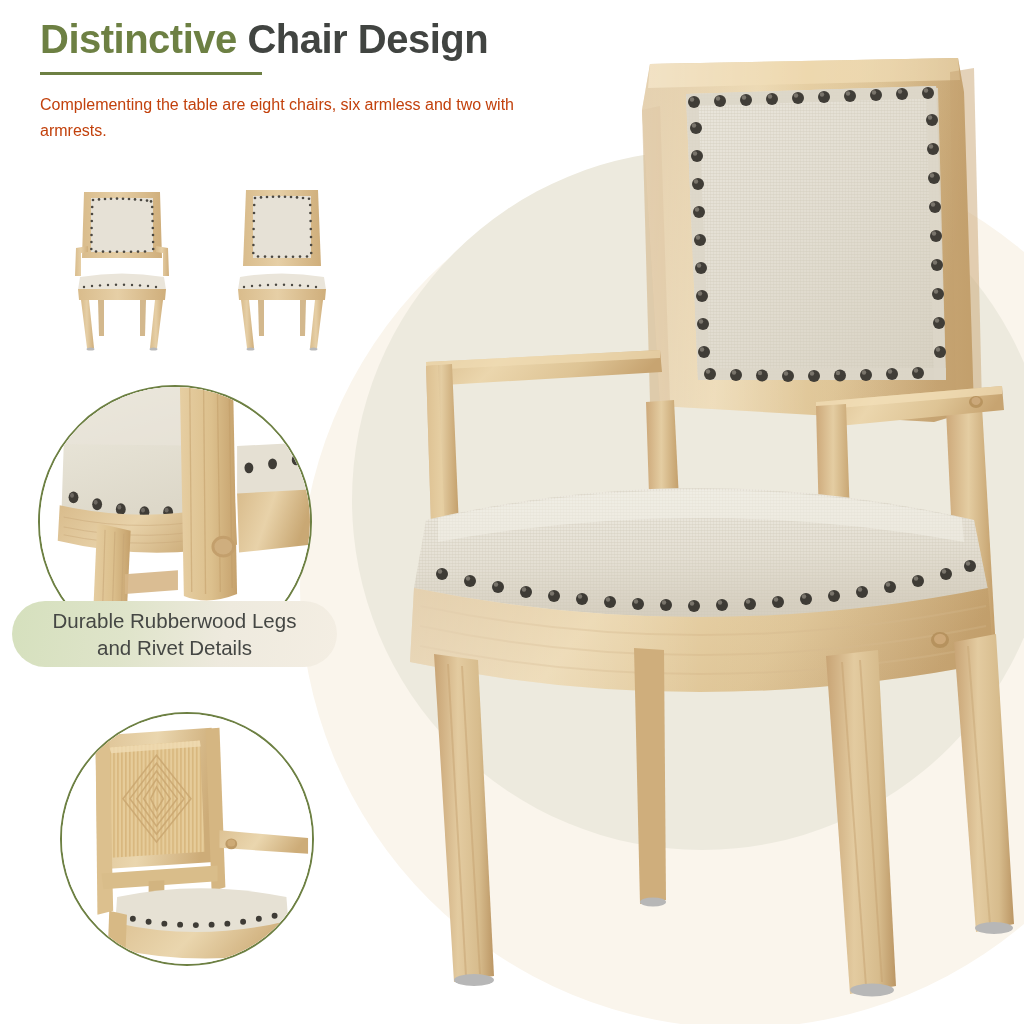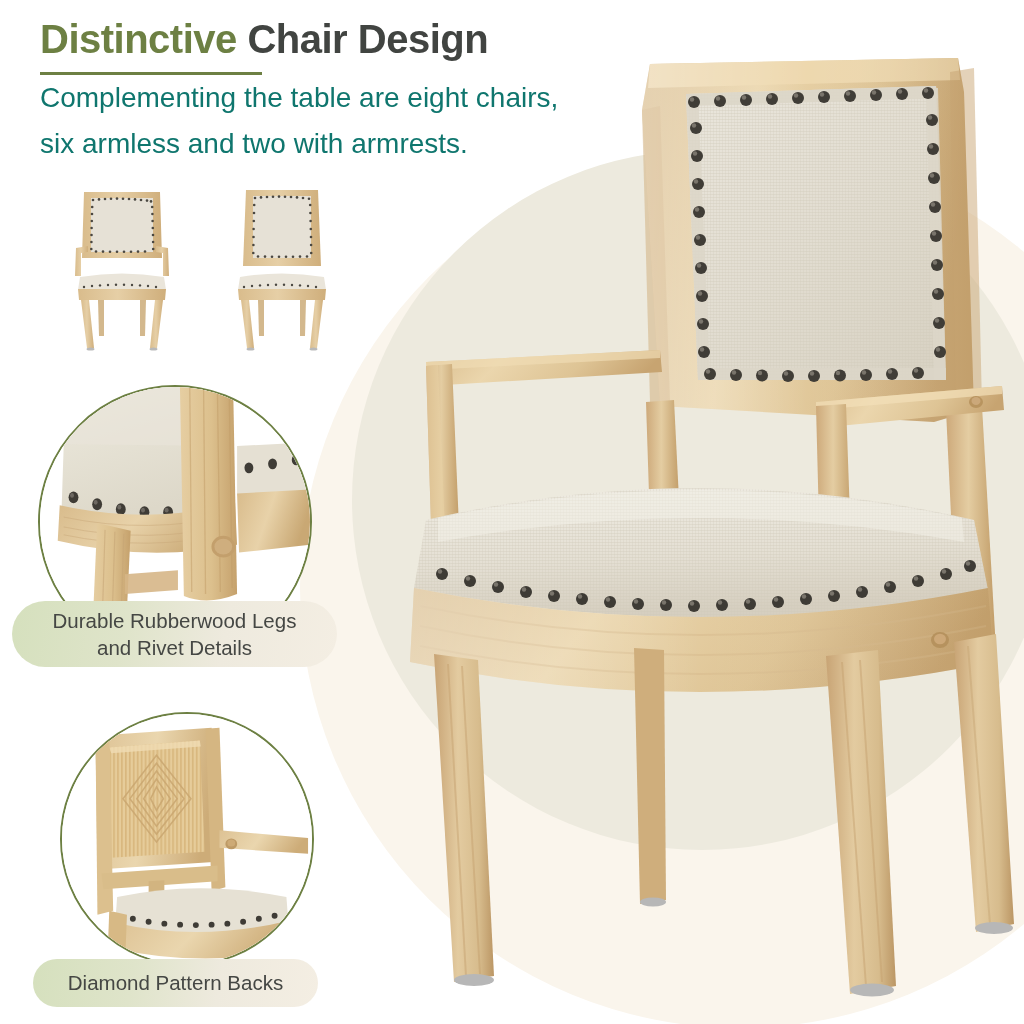--- a/index.html
+++ b/index.html
@@ -39,23 +39,24 @@
     white-space:nowrap;
   }
   .title .accent { color:#6d8043; }
   .title .dark   { color:#414441; }
   .rule {
     margin-top:11px;
     width:222px; height:3px;
     background:#6d8043;
   }
   .subtitle {
-    font-size:28px;
+    margin-top:17px;
+    font-size:16px;
     line-height:1.62;
-    color:#0f766e;
+    color:#c2410c;
     max-width:520px;
   }
 
   
   .thumbs {
     position:absolute;
     left:62px; top:176px;
     width:290px; height:175px;
     z-index:5;
     display:flex;
@@ -411,21 +412,20 @@
       </g>
 
       <path d="M54 212 Q140 232 230 210 L232 240 Q140 258 52 238 Z" fill="url(#d2frame)"></path>
 
       <path d="M48 200 L66 204 L64 254 L46 254 Z" fill="#d7b985"></path>
       <path d="M206 232 L224 228 L228 254 L210 254 Z" fill="#d3b37e"></path>
     </svg>
   </div>
 
   <div class="pill pill-1">Durable Rubberwood Legs and Rivet Details</div>
-  <div class="pill pill-2">Diamond Pattern Backs</div>
 
   <div class="chair-main">
     <svg viewBox="0 0 620 960" xmlns="http://www.w3.org/2000/svg" role="img">
       <title>light oak dining armchair with beige linen upholstery and nailhead trim</title>
       <defs>
         <linearGradient id="woodA" x1="0" y1="0" x2="1" y2="0.15">
           <stop offset="0" stop-color="#d8bb8b"></stop>
             <stop offset=".35" stop-color="#ebd6ad"></stop>
           <stop offset=".7" stop-color="#dec495"></stop>
             <stop offset="1" stop-color="#c7a471"></stop>

